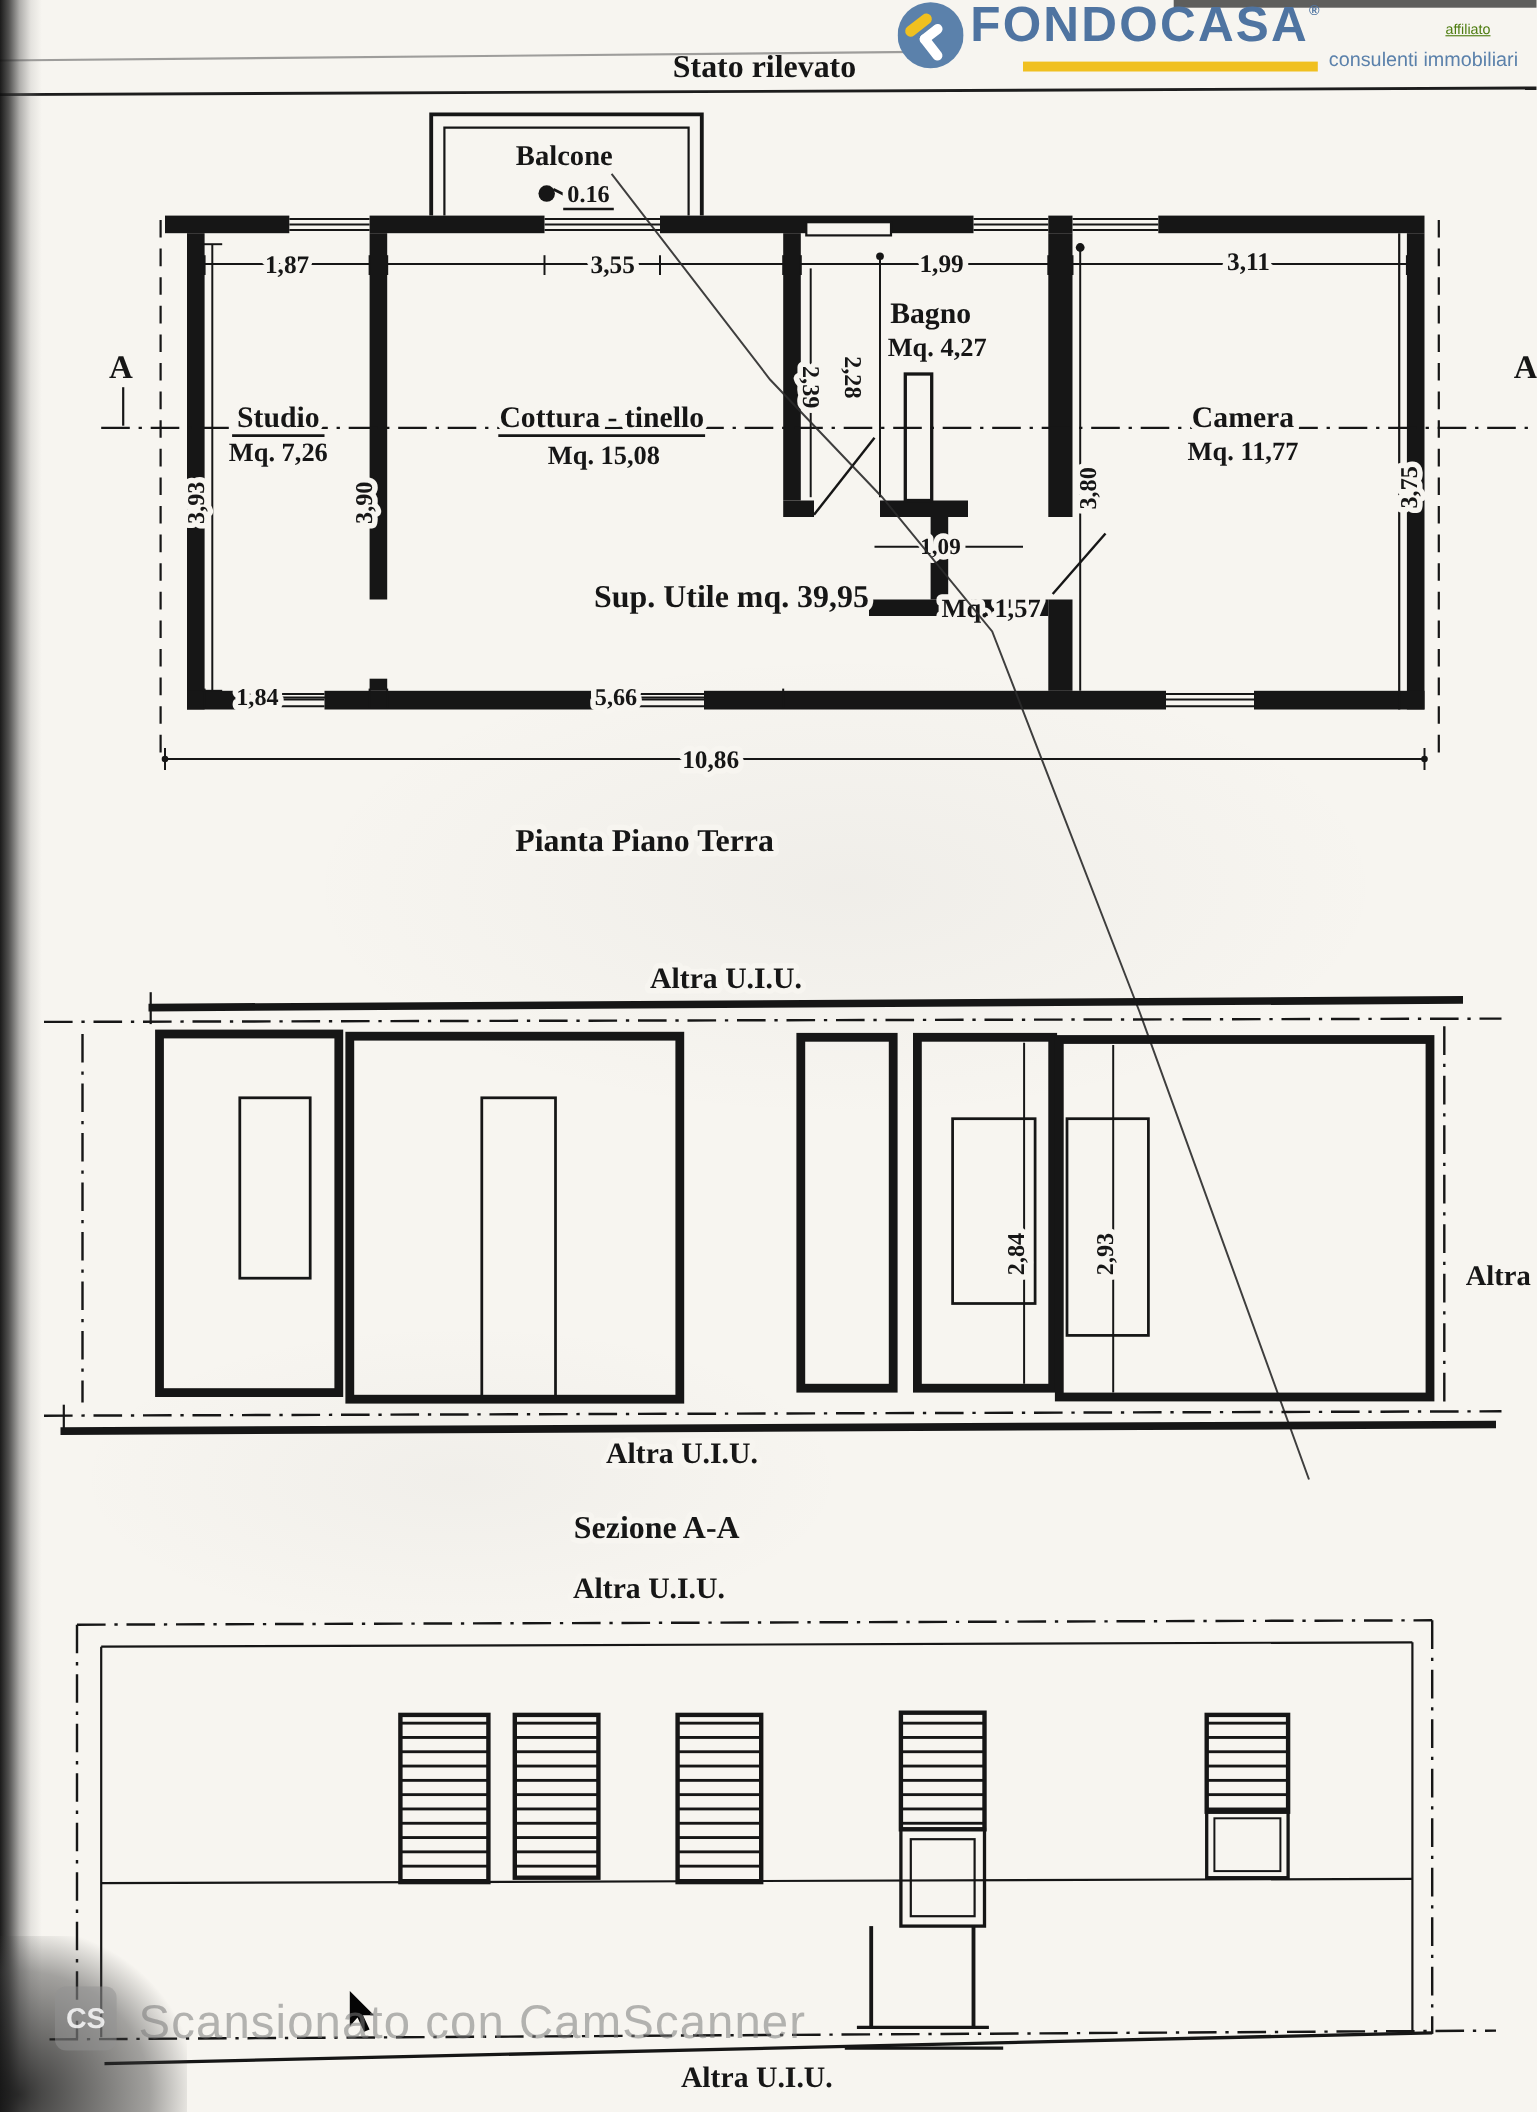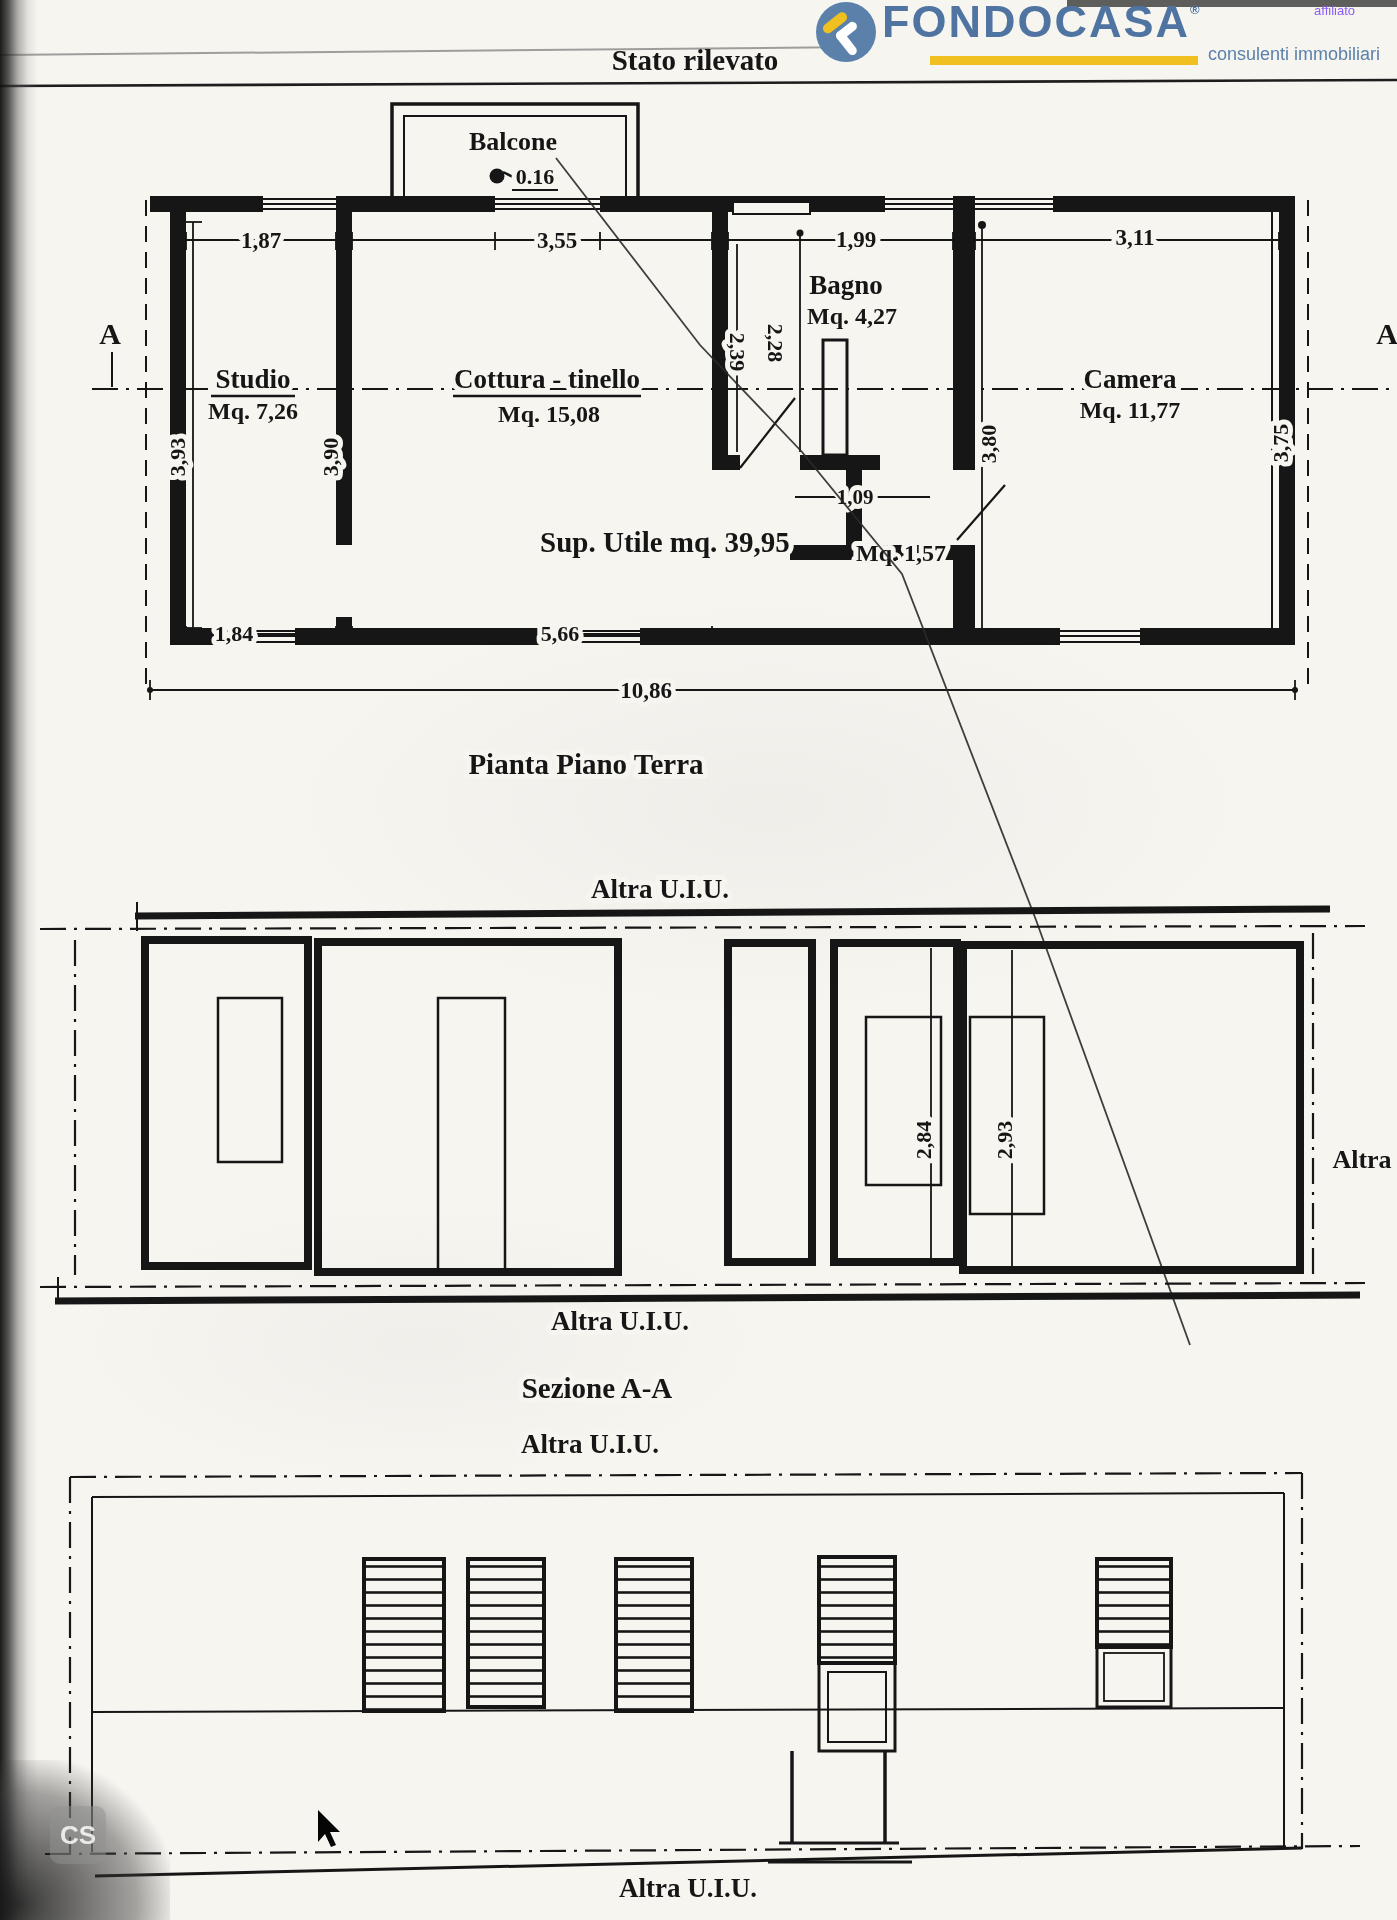--- a/index.html
+++ b/index.html
@@ -17,21 +17,21 @@
   .corner-blob{position:absolute;left:0;top:1760px;width:170px;height:160px;z-index:5;
     background:radial-gradient(ellipse at 10% 90%, rgba(20,20,20,.85), rgba(60,60,60,.45) 55%, transparent 75%);}
   .top-right-edge{position:absolute;right:0;top:0;width:330px;height:7px;background:#2b2b2b;opacity:.75;z-index:4;}
 
   svg text{font-family:"Liberation Serif","DejaVu Serif",serif;font-weight:700;fill:#161616;}
   .ko{paint-order:stroke;stroke:#f7f5f0;stroke-width:10px;stroke-linejoin:round;}
   .sheet{position:absolute;left:0;top:0;z-index:2;}
 
   
   .logo{position:absolute;top:0;right:6px;z-index:6;width:575px;}
-  .affiliato{position:absolute;top:3px;right:36px;font:400 13px "Liberation Sans",sans-serif;color:#8b5cf6;}
+  .affiliato{position:absolute;top:19px;right:36px;font:400 13px "Liberation Sans",sans-serif;color:#4d7c0f;text-decoration:underline;}
   .logo-row{display:flex;align-items:flex-start;}
   .badge{flex:0 0 auto;margin-top:1px;}
   .logo-main{margin-left:6px;}
   .brand-line{display:flex;align-items:flex-start;}
   .brand{font-family:"Liberation Sans",sans-serif;font-weight:700;font-size:45px;line-height:44px;
     color:#4f74a1;letter-spacing:2px;}
   .reg{font:700 13px "Liberation Sans",sans-serif;color:#4f74a1;margin-top:2px;}
   .tag-line{display:flex;align-items:flex-end;margin-top:0px;padding-left:48px;}
   .bar{display:inline-block;width:268px;height:9px;background:#f0c020;margin-right:10px;}
   .tagline{font:400 18px "Liberation Sans",sans-serif;color:#5b81ab;white-space:nowrap;}
@@ -303,13 +303,14 @@
     <line x1="95" y1="1876" x2="1302" y2="1848" stroke="#161616" stroke-width="3"></line>
     <line x1="45" y1="1854" x2="1360" y2="1846" stroke="#161616" stroke-width="2.2" stroke-dasharray="26 8 3 8"></line>
     <text class="ko" x="688" y="1897" font-size="27" text-anchor="middle">Altra U.I.U.</text>
   </g>
 
   <path d="M318,1810 v32 l7,-8 l6,13 l5,-2 l-6,-13 h10 z" fill="#050505"></path>
 </svg>
 
 <div class="watermark">
   <div class="cs-badge">CS</div>
+  <div class="wm-text">Scansionato con CamScanner</div>
 </div>
 
 </body></html>

